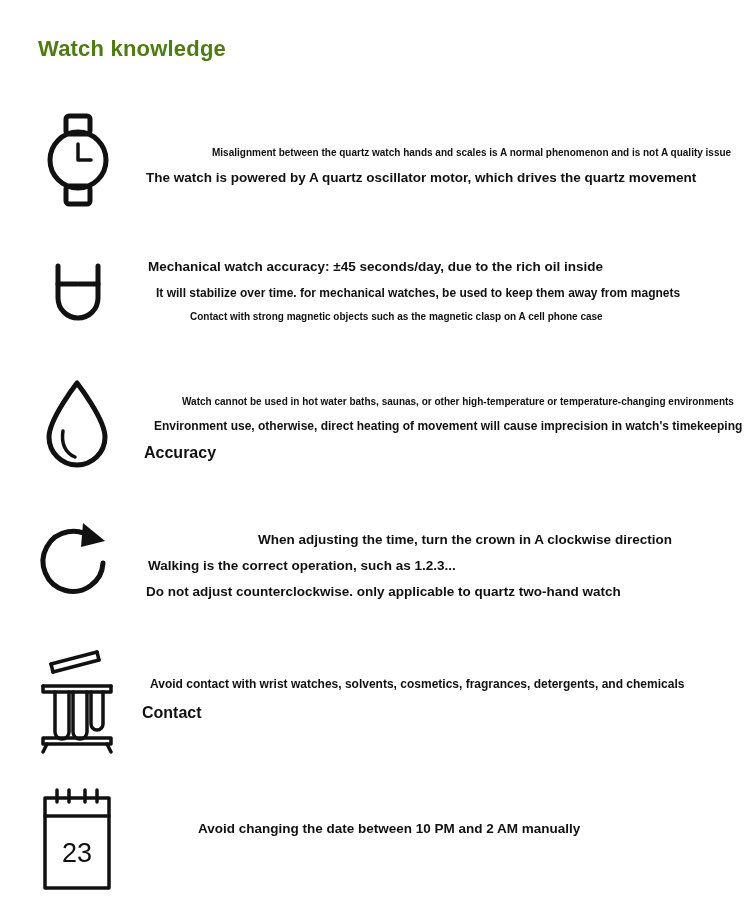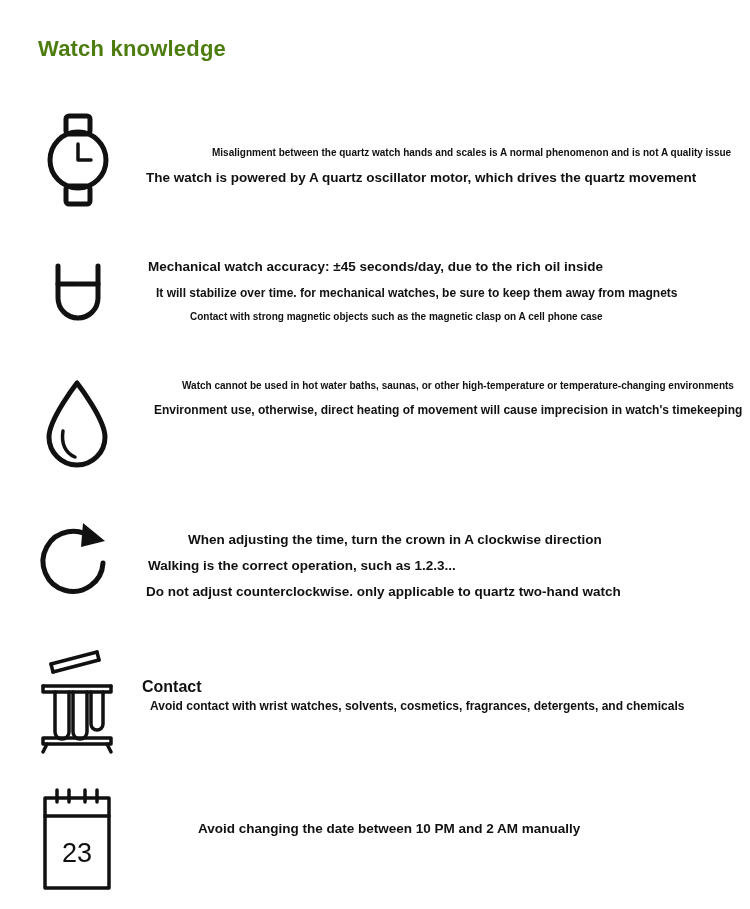--- a/index.html
+++ b/index.html
@@ -67,29 +67,29 @@
 
   .s2 { top: 248px; }
   .s2 .icon-box { top: 6px; height: 78px; }
   .s2 .lines { top: 10px; }
   .s2 .l1 { margin-left: 16px; margin-bottom: 9px; }
   .s2 .l2 { margin-left: 24px; margin-bottom: 9px; }
   .s2 .l3 { margin-left: 16px; }
 
   .s3 { top: 375px; }
   .s3 .icon-box { top: 0px; height: 100px; }
-  .s3 .lines { top: 4px; }
+  .s3 .lines { top: 20px; }
   .s3 .l1 { margin-left: 8px; margin-bottom: 9px; }
   .s3 .l2 { margin-left: 22px; margin-bottom: 8px; }
   .s3 .l3 { margin-left: 12px; }
 
   .s4 { top: 513px; }
   .s4 .icon-box { top: 4px; height: 92px; }
   .s4 .lines { top: 18px; }
-  .s4 .l1 { margin-left: 56px; margin-bottom: 8px; }
+  .s4 .l1 { margin-left: 56px; margin-bottom: 8px; text-align: center; }
   .s4 .l2 { margin-left: 16px; margin-bottom: 8px; }
   .s4 .l3 { margin-left: 14px; }
 
   .s5 { top: 640px; }
   .s5 .icon-box { top: 6px; height: 112px; }
   .s5 .lines { top: 36px; }
   .s5 .l1 { margin-left: 18px; margin-bottom: 10px; }
   .s5 .l2 { margin-left: 10px; }
 
   .s6 { top: 780px; }
@@ -145,35 +145,36 @@
   <div class="section s2">
     <div class="icon-box">
       <svg width="80" height="78" viewBox="0 0 80 78">
         <path class="stroke" d="M21 12 L21 44 a20 20 0 0 0 40 0 L61 12"></path>
         <path class="stroke" d="M21 30 L40 30"></path>
         <path class="stroke" d="M42 30 L61 30"></path>
       </svg>
     </div>
     <div class="lines">
       <span class="line t-md l1">Mechanical watch accuracy: ±45 seconds/day, due to the rich oil inside</span>
-      <span class="line t-sm l2">It will stabilize over time. for mechanical watches, be sure to keep them away from magnets</span>
+      <span class="line t-sm l2">It will stabilize over time. for mechanical watches, be used to keep them away from magnets</span>
       <span class="line t-xs l3">Contact with strong magnetic objects such as the magnetic clasp on A cell phone case</span>
     </div>
   </div>
 
   <div class="section s3">
     <div class="icon-box">
       <svg width="80" height="100" viewBox="0 0 80 100">
         <path class="stroke" d="M40 8 C40 8 12 44 12 62 a28 28 0 0 0 56 0 C68 44 40 8 40 8 Z"></path>
         <path class="stroke-thin" d="M26 56 C24 68 28 78 38 82"></path>
       </svg>
     </div>
     <div class="lines">
       <span class="line t-xs l1">Watch cannot be used in hot water baths, saunas, or other high-temperature or temperature-changing environments</span>
       <span class="line t-sm l2">Environment use, otherwise, direct heating of movement will cause imprecision in watch's timekeeping</span>
+      <span class="line t-lg l3">Accuracy</span>
     </div>
   </div>
 
   <div class="section s4">
     <div class="icon-box">
       <svg width="80" height="92" viewBox="0 0 80 92">
         <path class="stroke" d="M56 22 A30 30 0 1 0 66 46"></path>
         <path d="M46 6 L68 24 L44 30 Z" fill="#111111"></path>
       </svg>
     </div>
@@ -195,22 +196,22 @@
         <path class="stroke-thin" d="M8 40 L8 46 L76 46 L76 40"></path>
         <path class="stroke-thin" d="M20 46 L20 86 a7 7 0 0 0 14 0 L34 46"></path>
         <path class="stroke-thin" d="M38 46 L38 86 a7 7 0 0 0 14 0 L52 46"></path>
         <path class="stroke-thin" d="M56 46 L56 78 a6 6 0 0 0 12 0 L68 46"></path>
         <path class="stroke-thin" d="M8 92 L76 92 L76 98 L8 98 Z"></path>
         <path class="stroke-thin" d="M12 98 L8 106"></path>
         <path class="stroke-thin" d="M72 98 L76 106"></path>
       </svg>
     </div>
     <div class="lines">
+      <span class="line t-sm l1">Avoid contact with wrist watches, solvents, cosmetics, fragrances, detergents, and chemicals</span>
       <span class="line t-lg l2">Contact</span>
-      <span class="line t-sm l1">Avoid contact with wrist watches, solvents, cosmetics, fragrances, detergents, and chemicals</span>
     </div>
   </div>
 
   <div class="section s6">
     <div class="icon-box">
       <svg width="76" height="110" viewBox="0 0 76 110">
         <path class="stroke-thin" d="M18 4 L18 16"></path>
         <path class="stroke-thin" d="M30 4 L30 16"></path>
         <path class="stroke-thin" d="M46 4 L46 16"></path>
         <path class="stroke-thin" d="M58 4 L58 16"></path>

